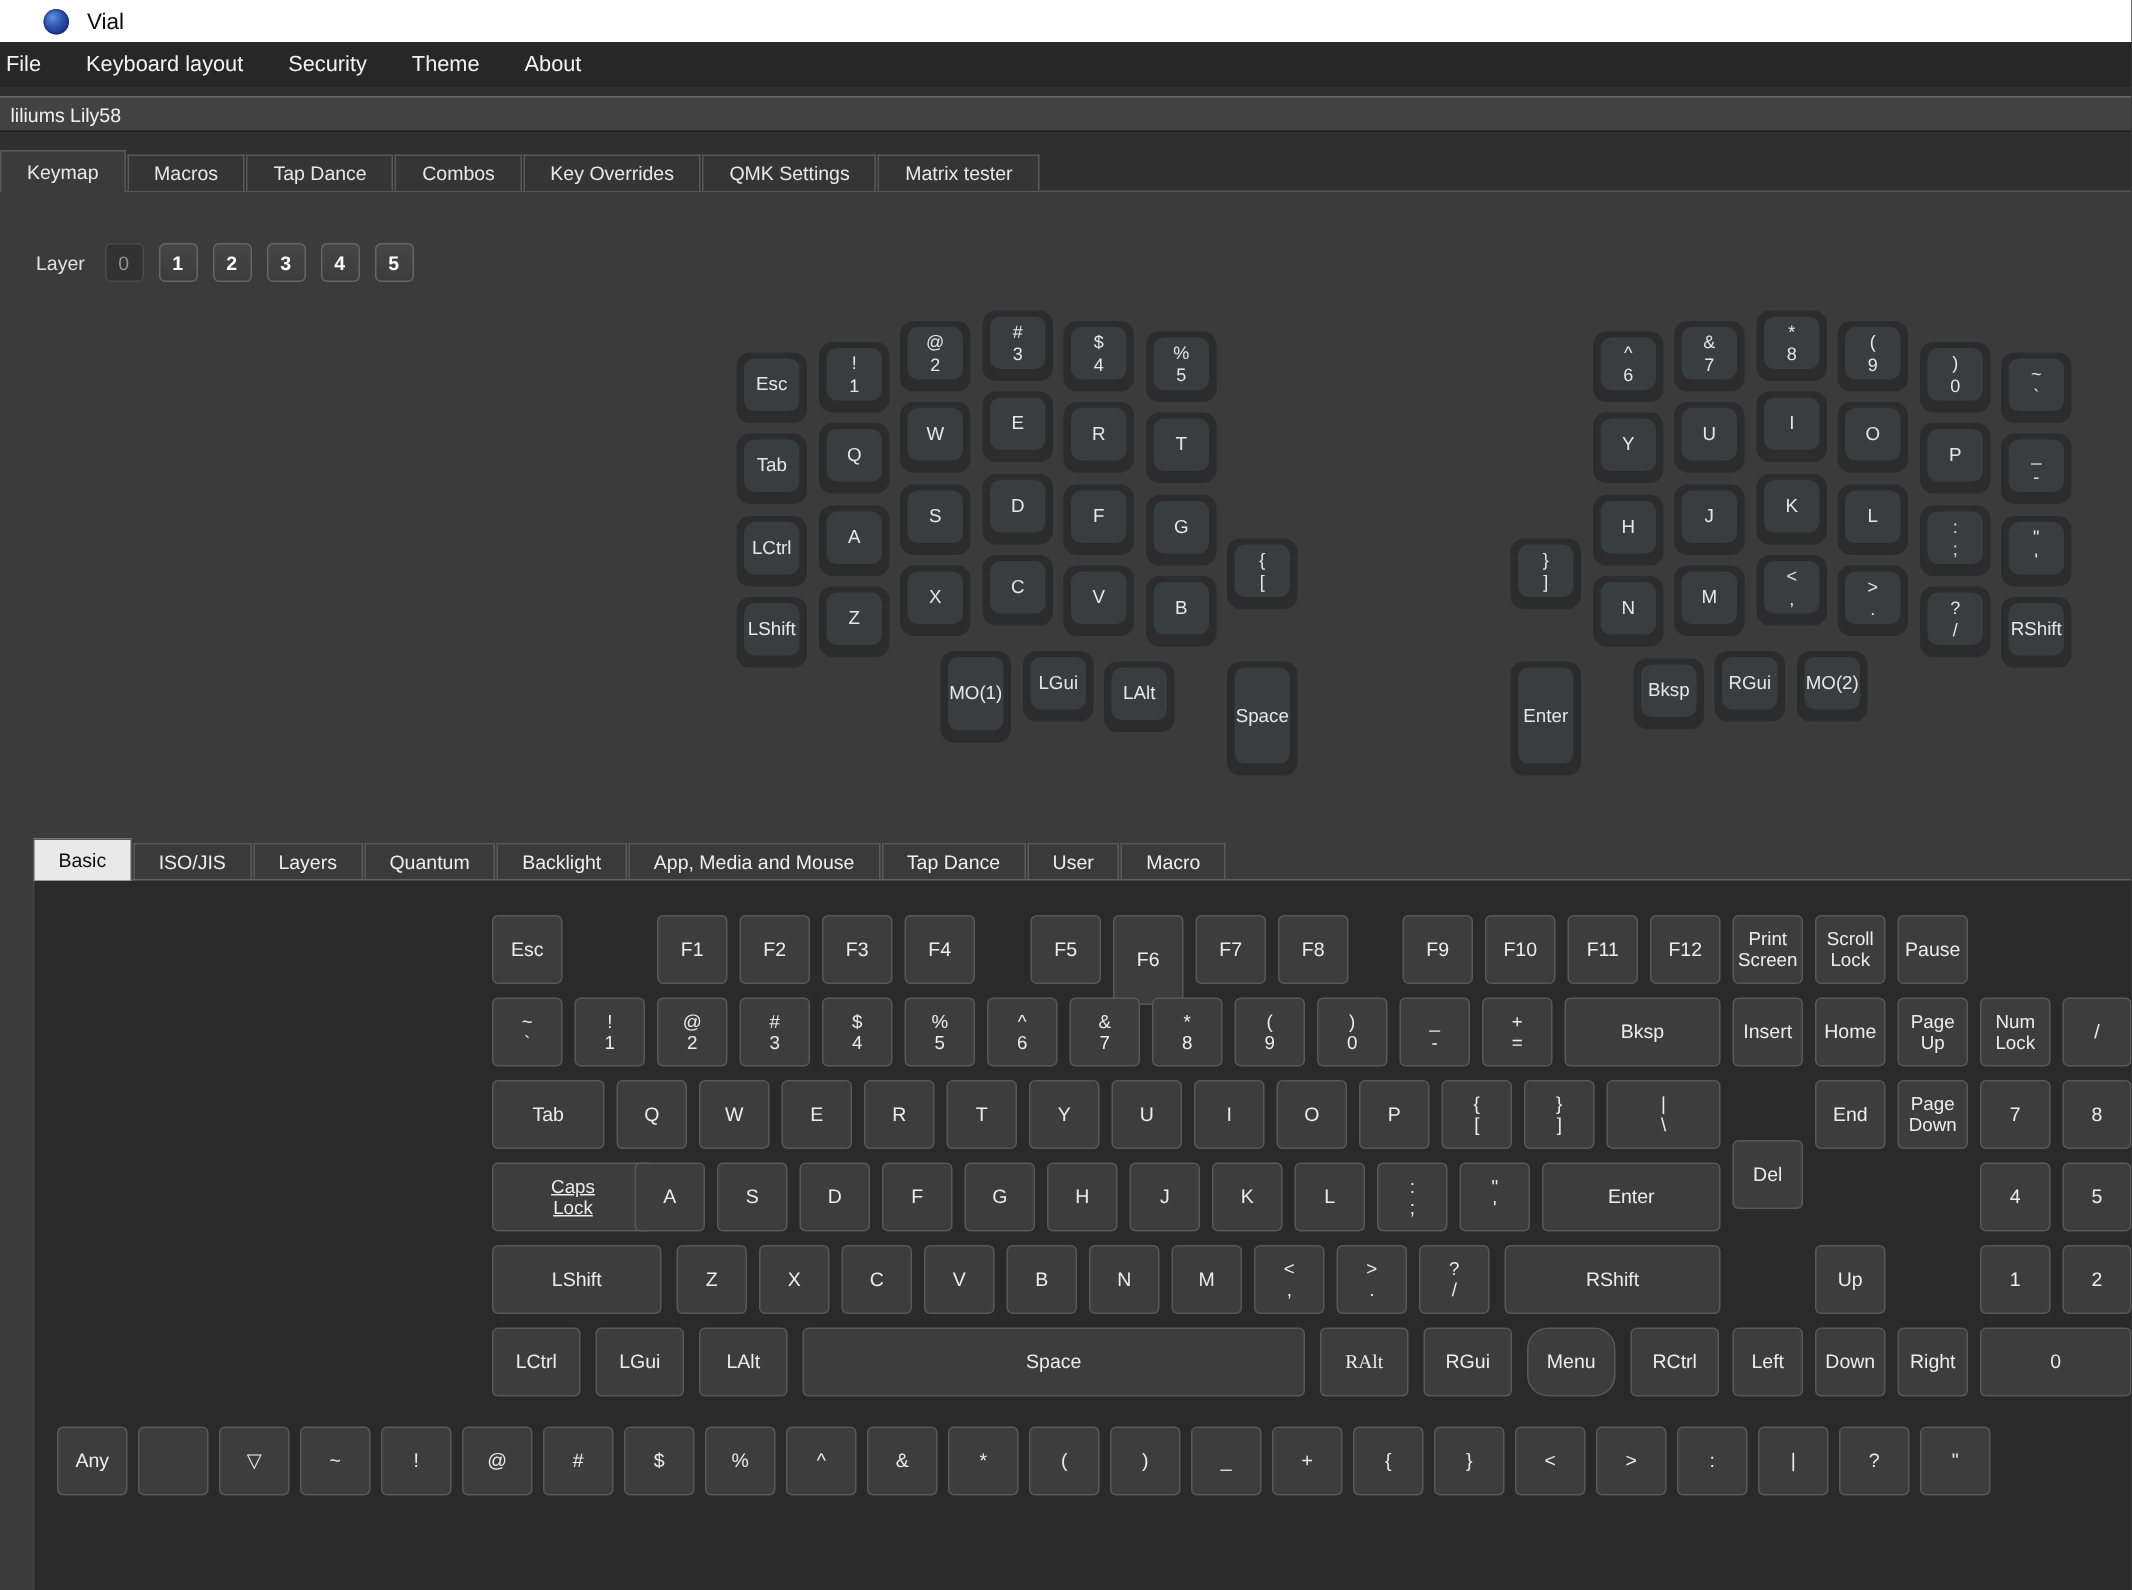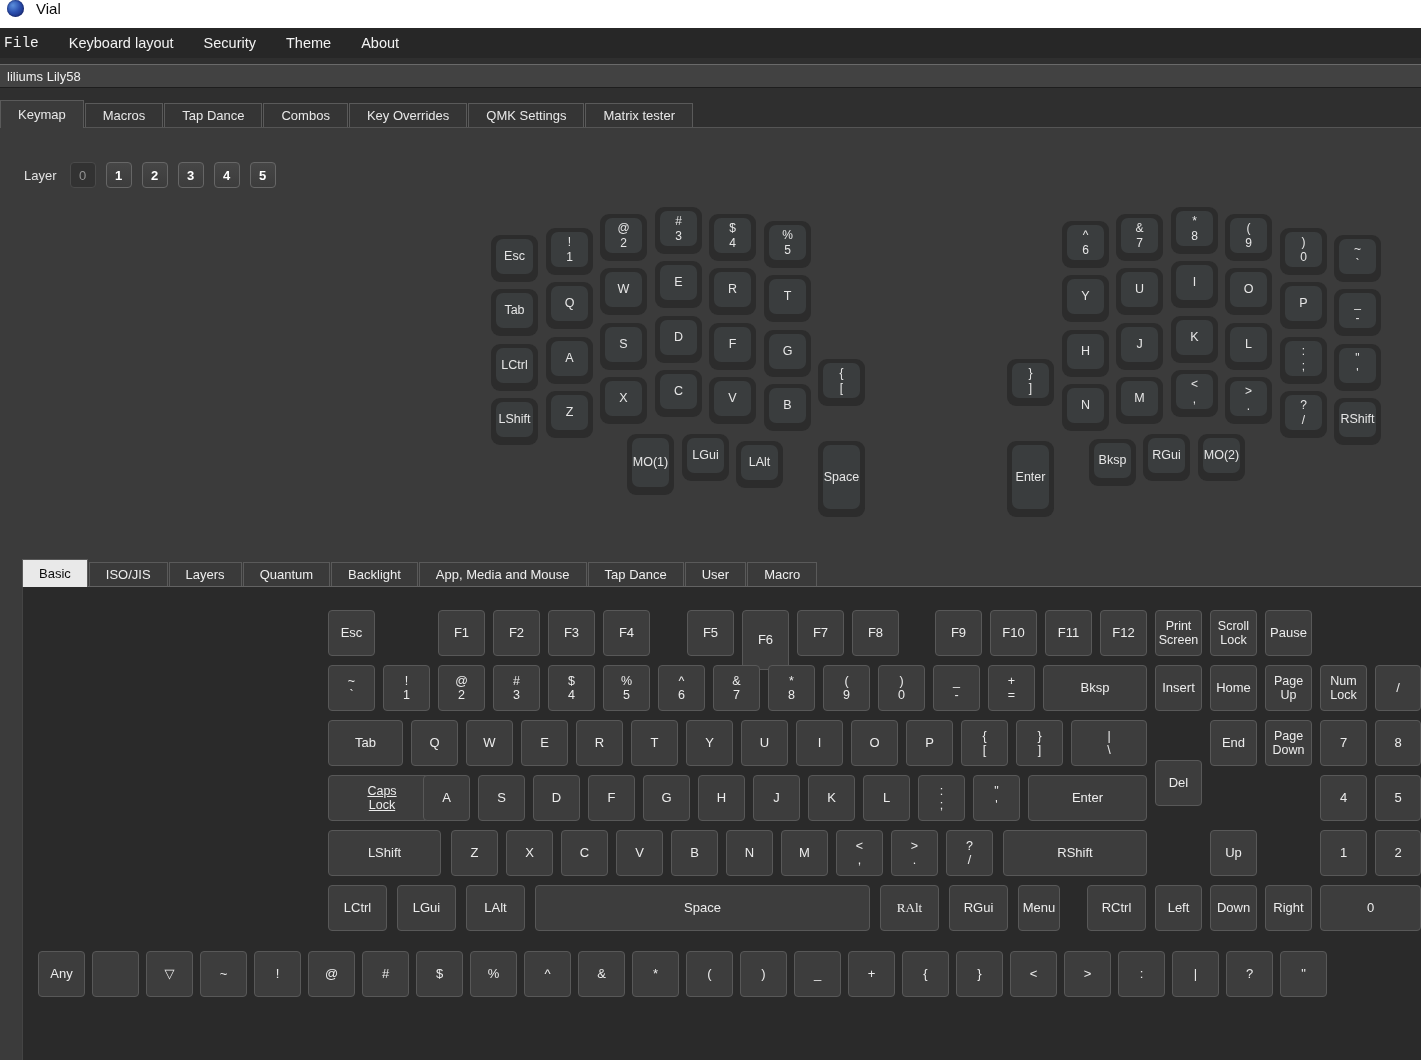--- a/index.html
+++ b/index.html
@@ -2,29 +2,29 @@
 <html><head>
 <meta charset="utf-8">
 <style>
   html,body{margin:0;padding:0;}
   body{
     width:1421px;height:1060px;position:relative;overflow:hidden;
     background:#3b3b3b;font-family:"Liberation Sans",sans-serif;color:#e8e8e8;
     -webkit-font-smoothing:antialiased;
   }
   
-  .titlebar{position:absolute;left:0;top:0;right:0;height:28px;background:#ffffff;display:flex;align-items:flex-start;}
+  .titlebar{position:absolute;left:0;top:0;right:0;height:28px;background:#ffffff;display:flex;align-items:center;padding-left:22px;}
   .app-icon{width:17px;height:17px;border-radius:50%;margin-left:7px;
     background:radial-gradient(circle at 35% 32%,#5b8fdc 0%,#2b4fae 45%,#131f66 100%);
     box-shadow:inset 0 0 2px #0a1448;}
   .title-text{margin-left:12px;font-size:15px;color:#0a0a0a;}
   
   .menubar{position:absolute;left:0;top:28px;right:0;height:30px;background:#272727;display:flex;align-items:center;}
   .menu-item{padding:0 15px;font-size:14.5px;color:#f2f2f2;cursor:default;}
-  .menu-item:first-child{padding-left:4px;font-family:Liberation Mono, monospace;}
+  .menu-item:first-child{padding-left:4px;}
   
   .midstrip{position:absolute;left:0;top:58px;right:0;height:42px;background:#2f2f2f;}
   .combo{position:absolute;left:0;top:64px;right:0;height:24px;background:#424242;
     border-top:1px solid #6a6a6a;border-bottom:1px solid #1e1e1e;box-sizing:border-box;
     display:flex;align-items:center;font-size:13px;color:#f0f0f0;padding-left:7px;}
   
   .tabbar{position:absolute;left:0;top:100px;right:0;height:28px;background:#2f2f2f;
     display:flex;align-items:flex-end;border-bottom:1px solid #555;box-sizing:border-box;}
   .tab{background:#353535;border:1px solid #5a5a5a;border-bottom:none;color:#e8e8e8;
     font-size:13px;padding:0 17px;height:23px;line-height:23px;margin-right:1px;cursor:default;}
@@ -510,21 +510,21 @@
     <div class="pk" style="left: 1003px; top: 830px; width: 144px; height: 46px; pointer-events: auto;">RShift</div>
     <div class="pk" style="left: 1210px; top: 830px; width: 47px; height: 46px; pointer-events: auto;">Up</div>
     <div class="pk" style="left: 1320px; top: 830px; width: 47px; height: 46px; pointer-events: auto;">1</div>
     <div class="pk" style="left: 1375px; top: 830px; width: 46px; height: 46px; pointer-events: auto;">2</div>
     <div class="pk" style="left: 328px; top: 885px; width: 59px; height: 46px; pointer-events: auto;">LCtrl</div>
     <div class="pk" style="left: 397px; top: 885px; width: 59px; height: 46px; pointer-events: auto;">LGui</div>
     <div class="pk" style="left: 466px; top: 885px; width: 59px; height: 46px; pointer-events: auto;">LAlt</div>
     <div class="pk" style="left: 535px; top: 885px; width: 335px; height: 46px; pointer-events: auto;">Space</div>
     <div class="pk" style="left: 880px; top: 885px; width: 59px; height: 46px; pointer-events: auto; font-family: Liberation Serif, serif;">RAlt</div>
     <div class="pk" style="left: 949px; top: 885px; width: 59px; height: 46px; pointer-events: auto;">RGui</div>
-    <div class="pk" style="left: 1018px; top: 885px; width: 42px; height: 46px; pointer-events: auto;">Menu</div>
+    <div class="pk" style="left: 1018px; top: 885px; width: 59px; height: 46px; pointer-events: auto; border-radius: 14px;">Menu</div>
     <div class="pk" style="left: 1087px; top: 885px; width: 59px; height: 46px; pointer-events: auto;">RCtrl</div>
     <div class="pk" style="left: 1155px; top: 885px; width: 47px; height: 46px; pointer-events: auto;">Left</div>
     <div class="pk" style="left: 1210px; top: 885px; width: 47px; height: 46px; pointer-events: auto;">Down</div>
     <div class="pk" style="left: 1265px; top: 885px; width: 47px; height: 46px; pointer-events: auto;">Right</div>
     <div class="pk" style="left: 1320px; top: 885px; width: 101px; height: 46px; pointer-events: auto;">0</div>
     <div class="pk" style="left: 38px; top: 951px; width: 47px; height: 46px; pointer-events: auto;">Any</div>
     <div class="pk" style="left: 92px; top: 951px; width: 47px; height: 46px; pointer-events: auto;"></div>
     <div class="pk" style="left: 146px; top: 951px; width: 47px; height: 46px; pointer-events: auto;">▽</div>
     <div class="pk" style="left: 200px; top: 951px; width: 47px; height: 46px; pointer-events: auto;">~</div>
     <div class="pk" style="left: 254px; top: 951px; width: 47px; height: 46px; pointer-events: auto;">!</div>

